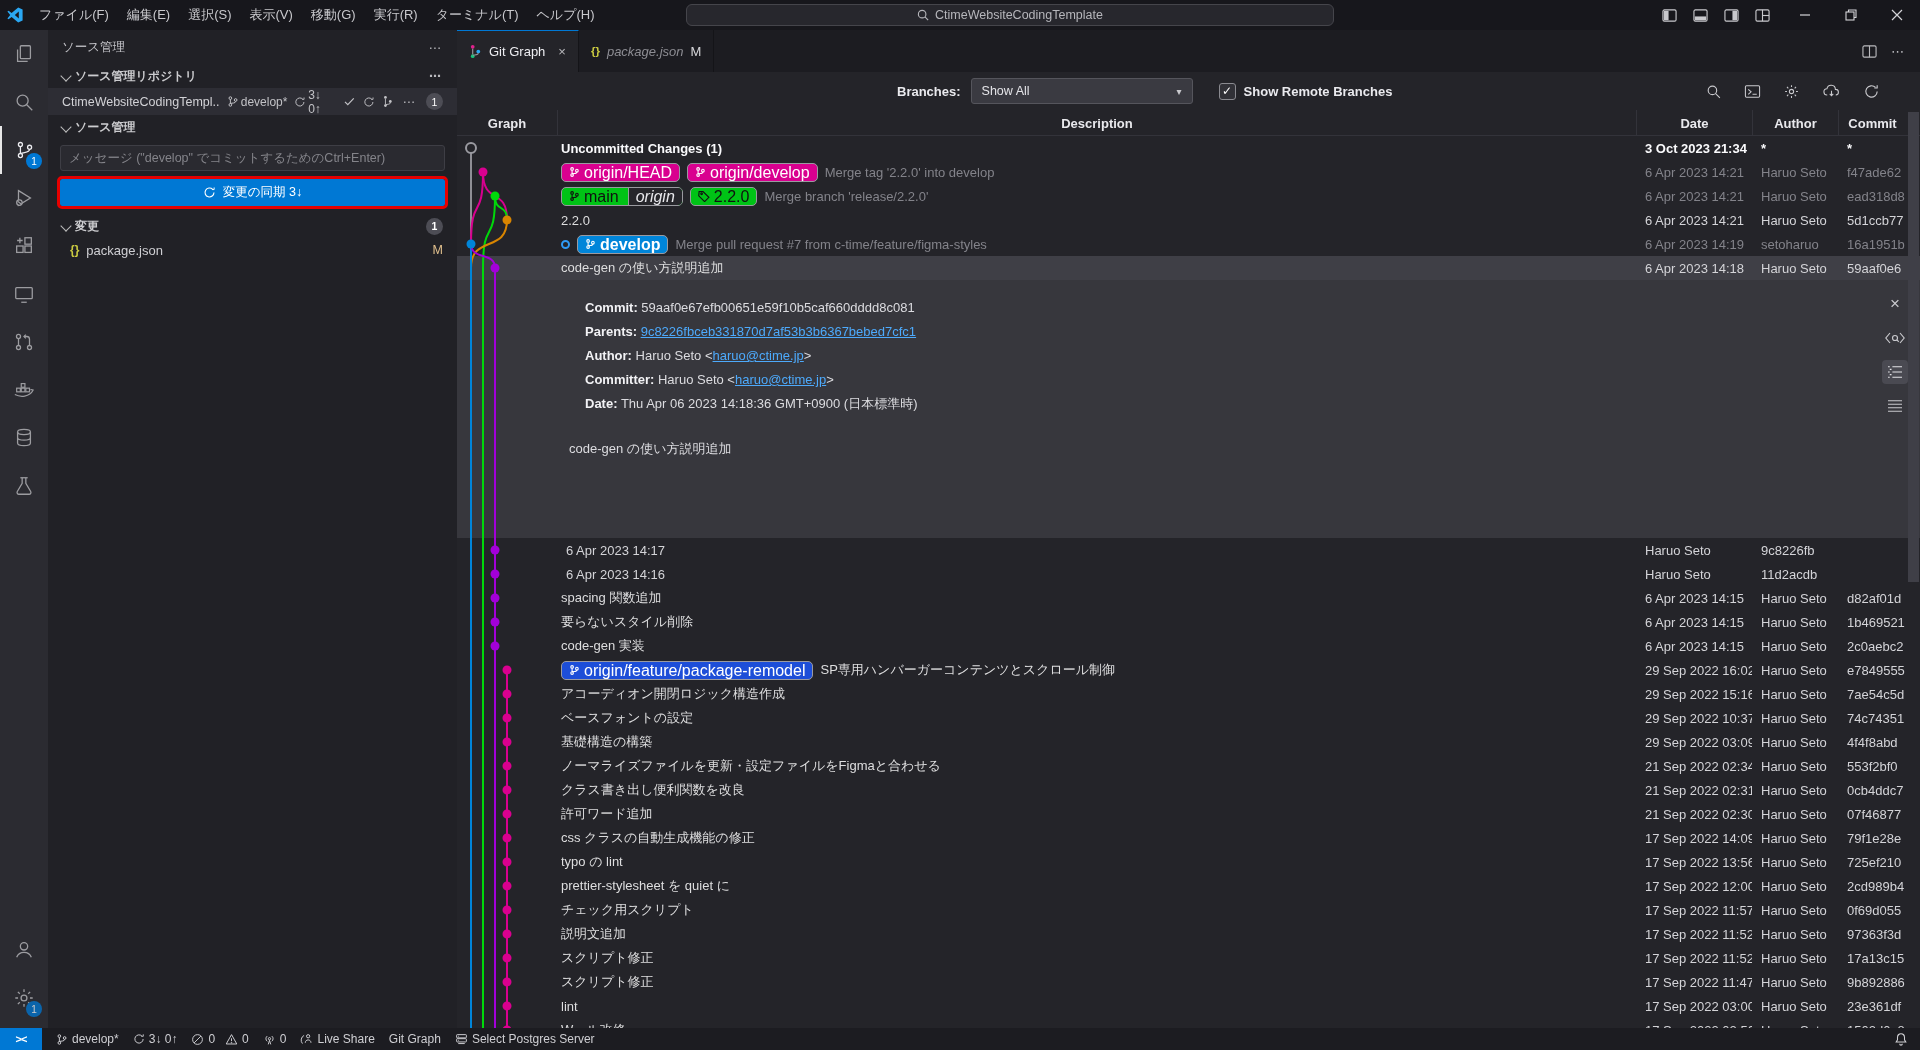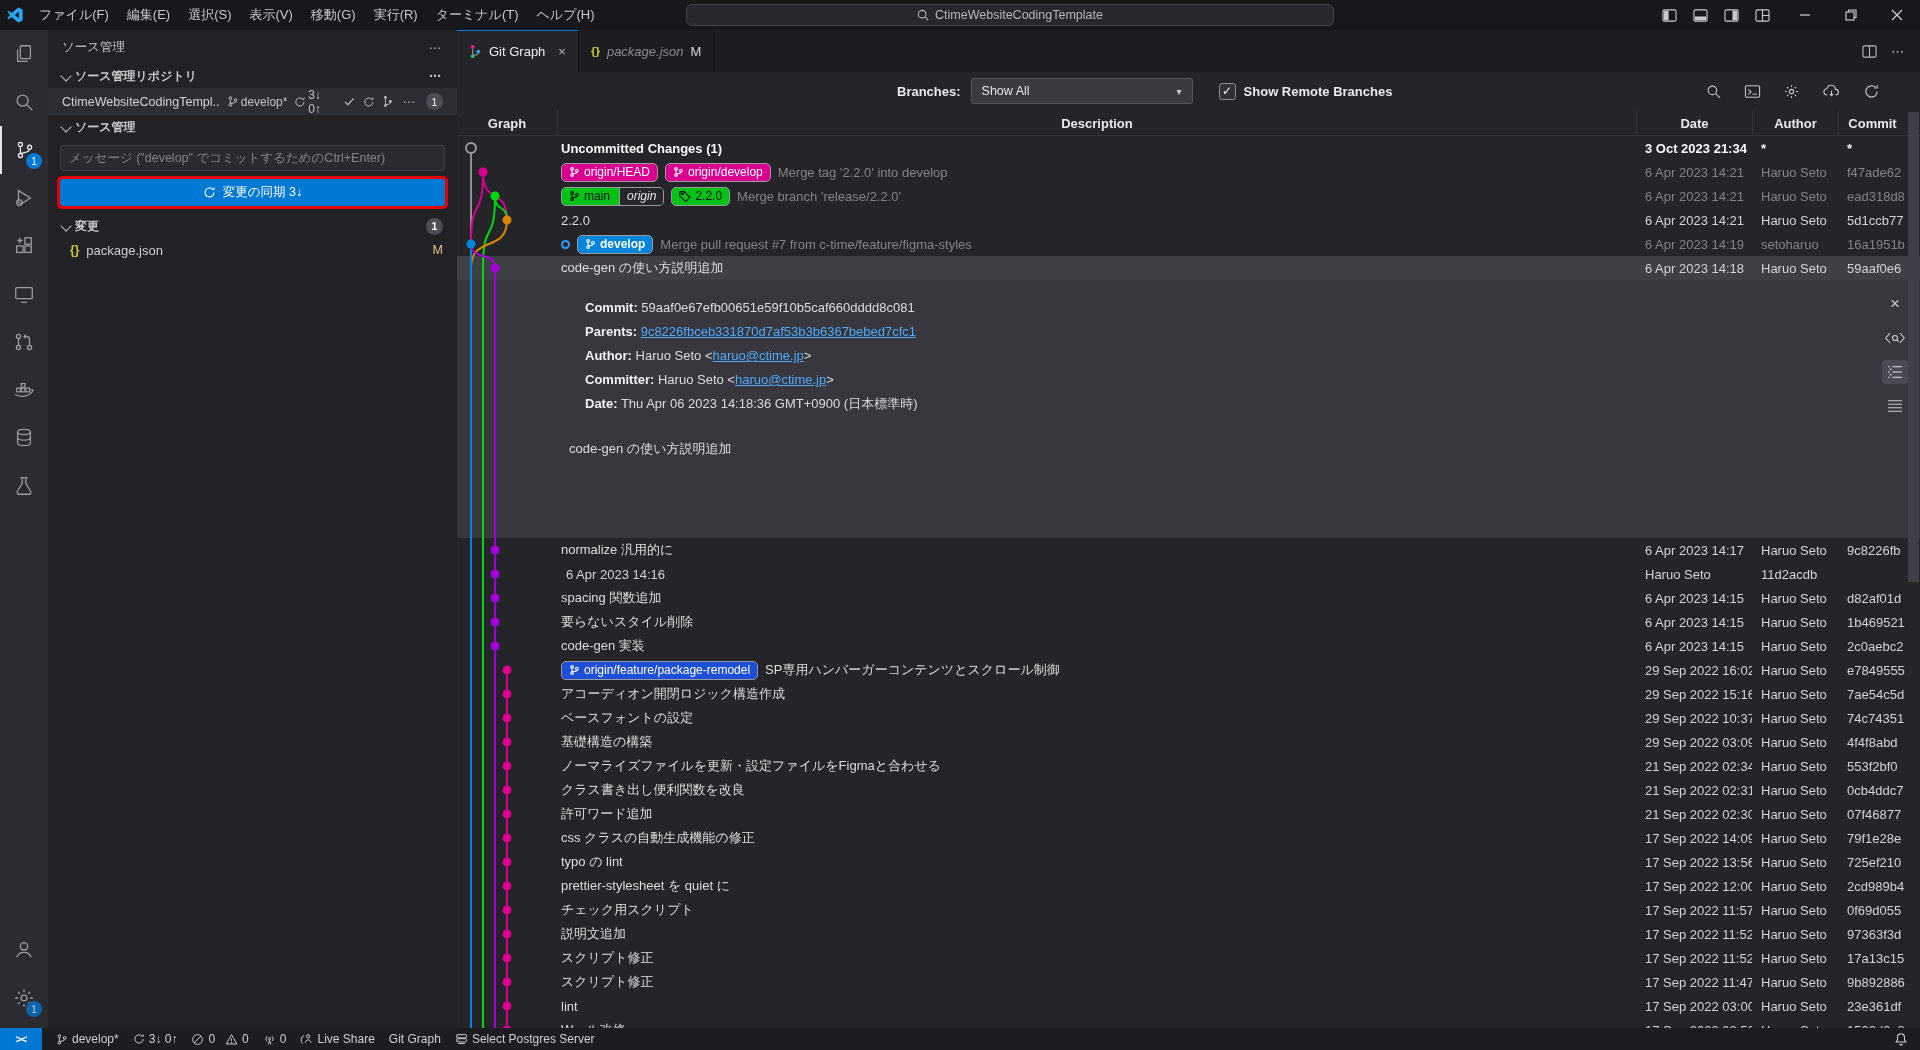--- a/index.html
+++ b/index.html
@@ -87,21 +87,21 @@
   #bottom-rows { top:466px; height:490px; }
   .commit-row { display:grid; grid-template-columns:100px 1079px 116px 86px 68px 14px; height:24px; align-items:center; }
   .commit-row .desc-cell { display:flex; align-items:center; gap:7px; padding-left:4px; overflow:hidden; white-space:nowrap; }
   .commit-row .msg { color:#dededf; }
   .commit-row .date,.commit-row .author,.commit-row .hash { padding-left:9px; color:#d4d4d8; overflow:hidden; white-space:nowrap; }
   .commit-row.dim .msg,.commit-row.dim .date,.commit-row.dim .author,.commit-row.dim .hash { color:#83838a; }
   .commit-row.bold-row .msg,.commit-row.bold-row .date,.commit-row.bold-row .author,.commit-row.bold-row .hash
     { font-weight:700; color:#fafafc; }
   .commit-row.selected { background:#3f3f46; }
   .gg-badge { display:inline-flex; align-items:center; gap:4px; height:19px; padding:0 7px; border-radius:5px;
-    border:1px solid #9a9aa0; color:#fff; font-size:12px; line-height:19px; }
+    border:1px solid #9a9aa0; color:#fff; font-size:16px; line-height:19px; }
   .gg-badge .badge-suffix { font-style:italic; background:#26262b; color:#e8e8ec; margin:0 -7px 0 5px;
     padding:0 7px; border-left:1px solid #9a9aa0; border-radius:0 4px 4px 0; height:17px; display:flex; align-items:center; }
   .head-ring { width:9px; height:9px; border:2px solid #2f9bf5; border-radius:50%; flex:none; }
 
   #graph-svg { position:absolute; left:0; top:64px; z-index:6; pointer-events:none; }
 
   
   #detail-panel { position:absolute; left:0; top:208px; width:1463px; height:258px; background:#37373d; z-index:4; }
   #detail-left { position:absolute; left:128px; top:16px; line-height:24px; color:#dcdce0; }
   #detail-left b { color:#f2f2f5; }
@@ -552,23 +552,20 @@
           <svg width="16" height="14" viewBox="0 0 18 16" stroke="#c9c9cd" stroke-width="1.4">
             <path d="M1 2h16M1 6h16M1 10h16M1 14h16"></path>
           </svg>
         </span>
     </div>
   </div>
 
   <div class="rows-block" id="bottom-rows">
       <div class="commit-row">
         <span></span>
-        <span class="desc-cell">
-          <span class="msg">normalize 汎用的に</span>
-        </span>
         <span class="date">6 Apr 2023 14:17</span>
         <span class="author">Haruo Seto</span>
         <span class="hash">9c8226fb</span>
       </div>
       <div class="commit-row">
         <span></span>
         <span class="date">6 Apr 2023 14:16</span>
         <span class="author">Haruo Seto</span>
         <span class="hash">11d2acdb</span>
       </div>

